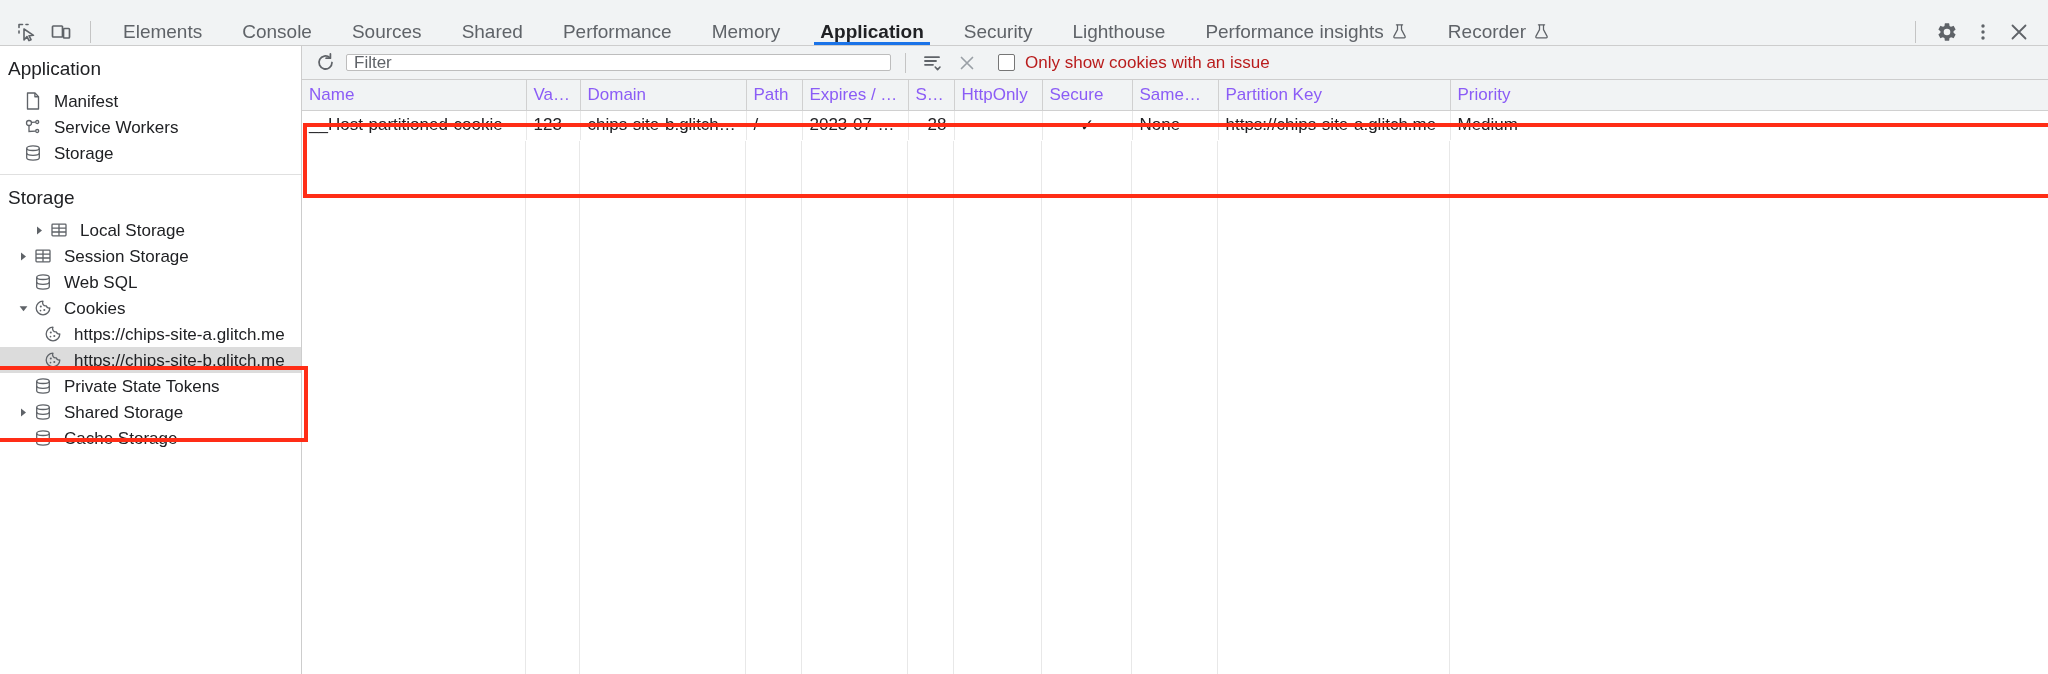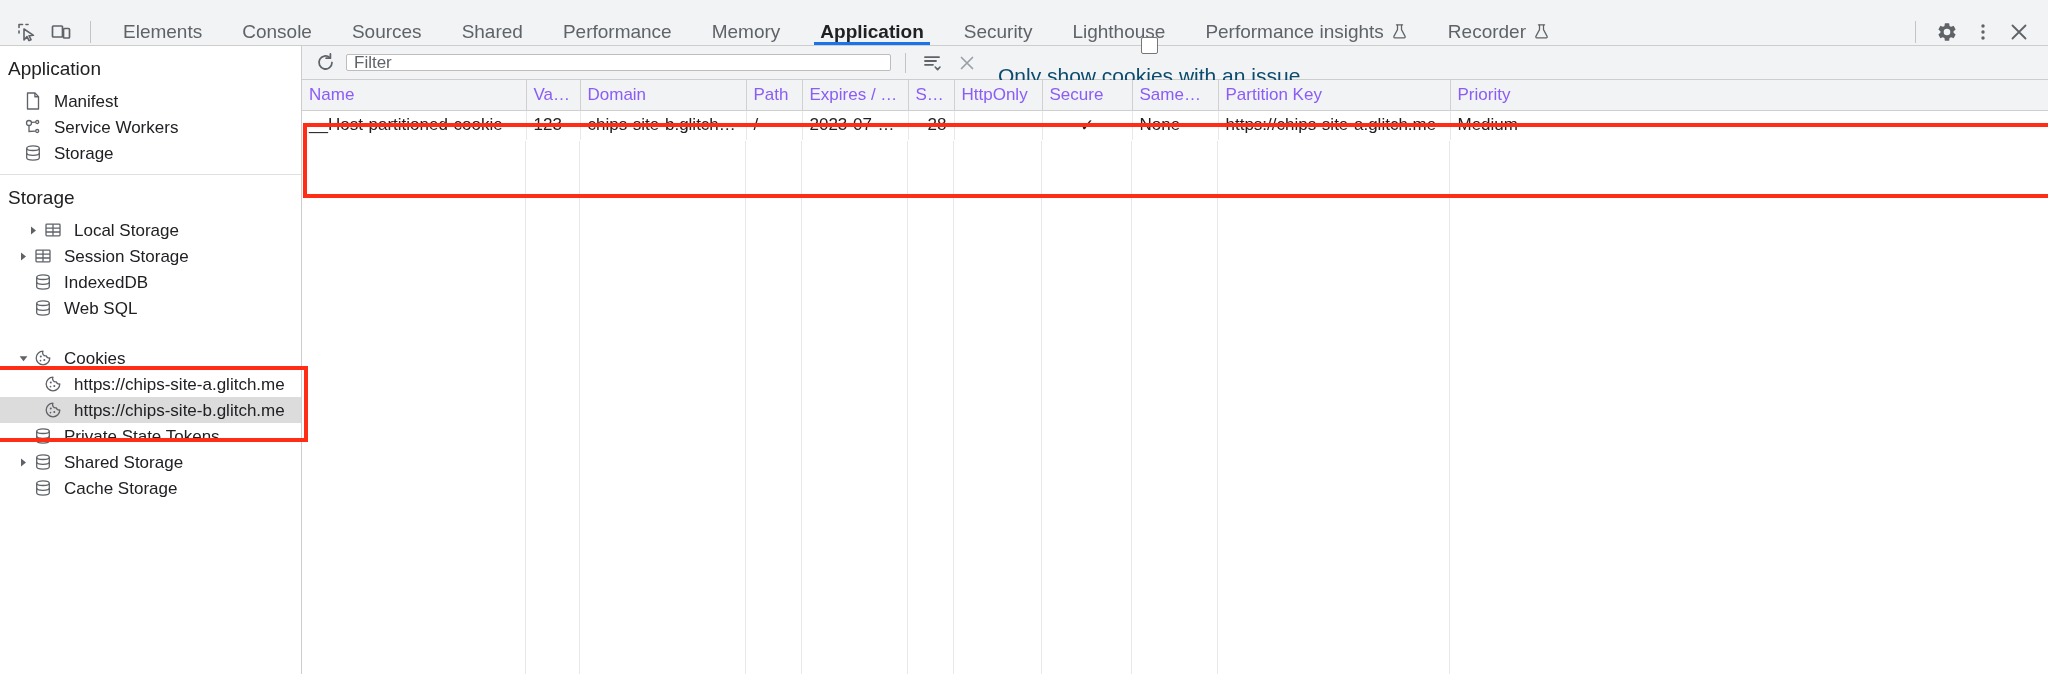--- a/index.html
+++ b/index.html
@@ -133,23 +133,22 @@
     outline: none;
   }
   .filter-input::placeholder { color: #5f6368; opacity: 1; }
   .fb-sep {
     width: 1px; height: 20px; background: #c4c4c4;
     margin: 0 6px; flex: 0 0 auto;
   }
   .fb-check {
     display: flex; align-items: center; gap: 10px;
     margin-left: 10px;
-    font-size: 21px; color: #0c4a6e;
+    font-size: 17px; color: #b91c1c;
     white-space: nowrap;
-    flex-direction: column;
   }
   .cbox {
     width: 17px; height: 17px;
     border: 1px solid #767676;
     border-radius: 2px;
     background: #fff;
     flex: 0 0 auto;
   }
 
   
@@ -346,21 +345,21 @@
             <path d="M3.7 10 C3.7 11.27 6.52 12.3 10 12.3 C13.48 12.3 16.3 11.27 16.3 10" fill="none" stroke="#5f6368" stroke-width="1.3"></path>
           </svg>
         </div>
         <span class="sb-label">Storage</span>
       </div>
 
       <div class="sb-divider"></div>
 
       <div class="sb-title">Storage</div>
 
-      <div class="sb-row" style="padding-left:24px;">
+      <div class="sb-row" style="padding-left:30px;">
         <div class="sb-arrow">
           <svg class="icon-svg" width="11" height="11" viewBox="0 0 11 11">
               <path d="M3 1.6 L8 5.5 L3 9.4 Z" fill="#5f6368"></path>
             </svg>
         </div>
         <div class="sb-ico">
           <svg class="icon-svg" width="20" height="20" viewBox="0 0 20 20">
             <rect x="3" y="4.2" width="14" height="11.6" rx="0.8" fill="none" stroke="#5f6368" stroke-width="1.3"></rect>
             <path d="M3 8.1 L17 8.1 M3 12 L17 12 M10 4.2 L10 15.8" stroke="#5f6368" stroke-width="1.3"></path>
           </svg>
@@ -376,45 +375,34 @@
         </div>
         <div class="sb-ico">
           <svg class="icon-svg" width="20" height="20" viewBox="0 0 20 20">
             <rect x="3" y="4.2" width="14" height="11.6" rx="0.8" fill="none" stroke="#5f6368" stroke-width="1.3"></rect>
             <path d="M3 8.1 L17 8.1 M3 12 L17 12 M10 4.2 L10 15.8" stroke="#5f6368" stroke-width="1.3"></path>
           </svg>
         </div>
         <span class="sb-label">Session Storage</span>
       </div>
 
+
       <div class="sb-row" style="padding-left:14px;">
         <div class="sb-arrow spacer"></div>
         <div class="sb-ico">
           <svg class="icon-svg" width="20" height="20" viewBox="0 0 20 20">
             <ellipse cx="10" cy="5.2" rx="6.3" ry="2.3" fill="none" stroke="#5f6368" stroke-width="1.3"></ellipse>
             <path d="M3.7 5.2 L3.7 14.8 C3.7 16.07 6.52 17.1 10 17.1 C13.48 17.1 16.3 16.07 16.3 14.8 L16.3 5.2" fill="none" stroke="#5f6368" stroke-width="1.3"></path>
             <path d="M3.7 10 C3.7 11.27 6.52 12.3 10 12.3 C13.48 12.3 16.3 11.27 16.3 10" fill="none" stroke="#5f6368" stroke-width="1.3"></path>
           </svg>
         </div>
-        <span class="sb-label">IndexedDB</span>
+        <span class="sb-label">Web SQL</span>
       </div>
 
       <div class="sb-row" style="padding-left:14px;">
-        <div class="sb-arrow spacer"></div>
-        <div class="sb-ico">
-          <svg class="icon-svg" width="20" height="20" viewBox="0 0 20 20">
-            <ellipse cx="10" cy="5.2" rx="6.3" ry="2.3" fill="none" stroke="#5f6368" stroke-width="1.3"></ellipse>
-            <path d="M3.7 5.2 L3.7 14.8 C3.7 16.07 6.52 17.1 10 17.1 C13.48 17.1 16.3 16.07 16.3 14.8 L16.3 5.2" fill="none" stroke="#5f6368" stroke-width="1.3"></path>
-            <path d="M3.7 10 C3.7 11.27 6.52 12.3 10 12.3 C13.48 12.3 16.3 11.27 16.3 10" fill="none" stroke="#5f6368" stroke-width="1.3"></path>
-          </svg>
-        </div>
-        <span class="sb-label">Web SQL</span>
-      </div>
-
-      <div class="sb-row" style="padding-left:14px;margin-top:24px;">
         <div class="sb-arrow">
           <svg class="icon-svg" width="11" height="11" viewBox="0 0 11 11">
               <path d="M1.6 3.2 L9.4 3.2 L5.5 8.2 Z" fill="#5f6368"></path>
             </svg>
         </div>
         <div class="sb-ico">
           <svg class="icon-svg" width="20" height="20" viewBox="0 0 20 20">
             <path d="M10 3.2 a6.8 6.8 0 1 0 6.8 6.8 a3.1 3.1 0 0 1 -3.6 -2.2 a3.1 3.1 0 0 1 -3.2 -4.6 z" fill="none" stroke="#5f6368" stroke-width="1.3" stroke-linejoin="round"></path>
             <circle cx="7.8" cy="8.4" r="1.02" fill="#5f6368"></circle>
             <circle cx="11.3" cy="12.1" r="1.02" fill="#5f6368"></circle>

